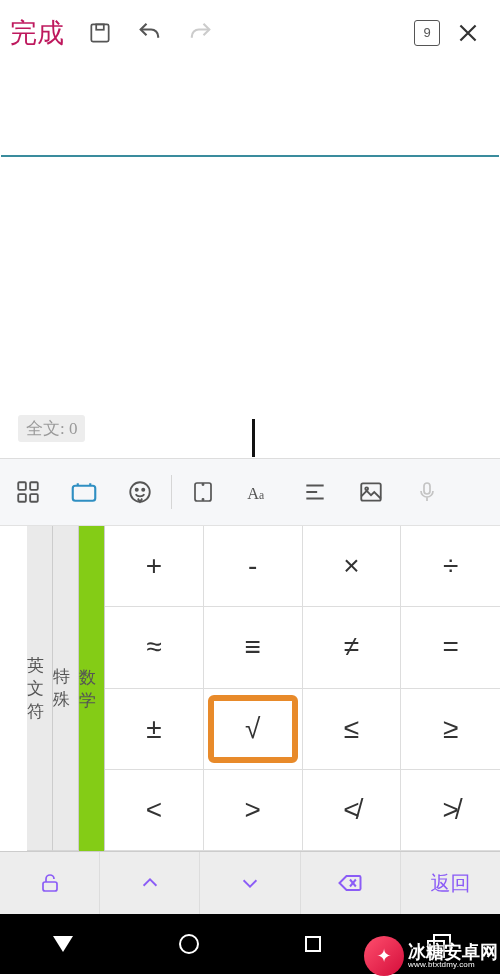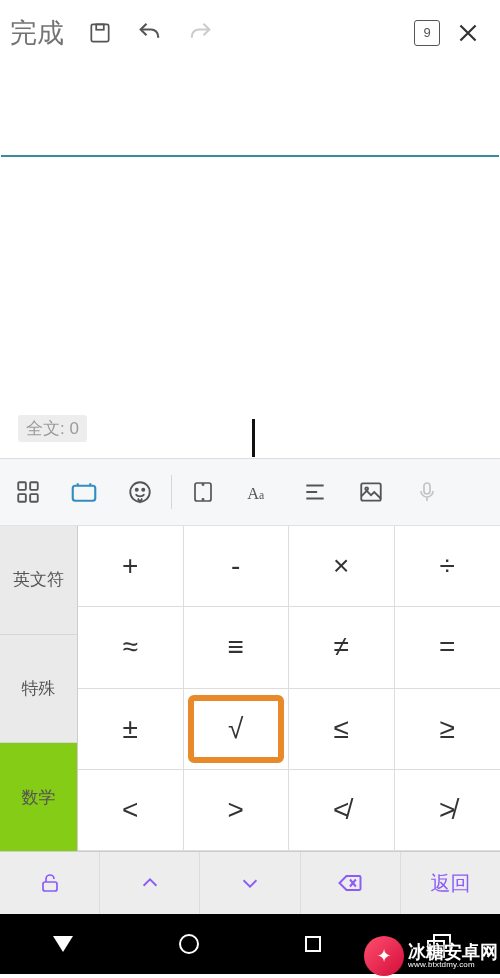--- a/index.html
+++ b/index.html
@@ -13,21 +13,21 @@
   }
   .top-toolbar {
     height: 65px;
     display: flex;
     align-items: center;
     padding: 0 10px;
     gap: 6px;
   }
   .done-text {
     font-size: 27px;
-    color: #737373;
+    color: #be185d;
     margin-right: 8px;
   }
   .tb-ico {
     width: 44px;
     height: 44px;
     display: flex;
     align-items: center;
     justify-content: center;
     color: #555;
   }
@@ -51,20 +51,21 @@
     position: relative;
   }
   .title-field {
     height: 92px;
     border-bottom: 2px solid #3a8c9d;
     margin: 0 1px;
   }
   .body-field {
     height: 268px;
     position: relative;
+    font-family: Liberation Serif, serif;
   }
   .word-count {
     position: absolute;
     left: 18px;
     top: 258px;
     background: #ededed;
     color: #9a9a9a;
     border-radius: 3px;
     padding: 2px 8px;
     font-size: 17px;
@@ -101,21 +102,21 @@
     height: 34px;
     border-left: 1px solid #d6d6d6;
     margin: 0 3px;
   }
 
   .symbol-area {
     display: flex;
     height: 326px;
     border-bottom: 1px solid #ccc;
   }
-  .cat-col { width: 78px; display: flex; flex-direction: column; }
+  .cat-col { width: 78px; display: flex; flex-direction: row; margin-left: 27px; }
   .cat-btn {
     flex: 1;
     display: flex;
     align-items: center;
     justify-content: center;
     font-size: 17px;
     color: #555;
     background: #eaeaea;
     border-right: 1px solid #ccc;
     border-bottom: 1px solid #d6d6d6;

